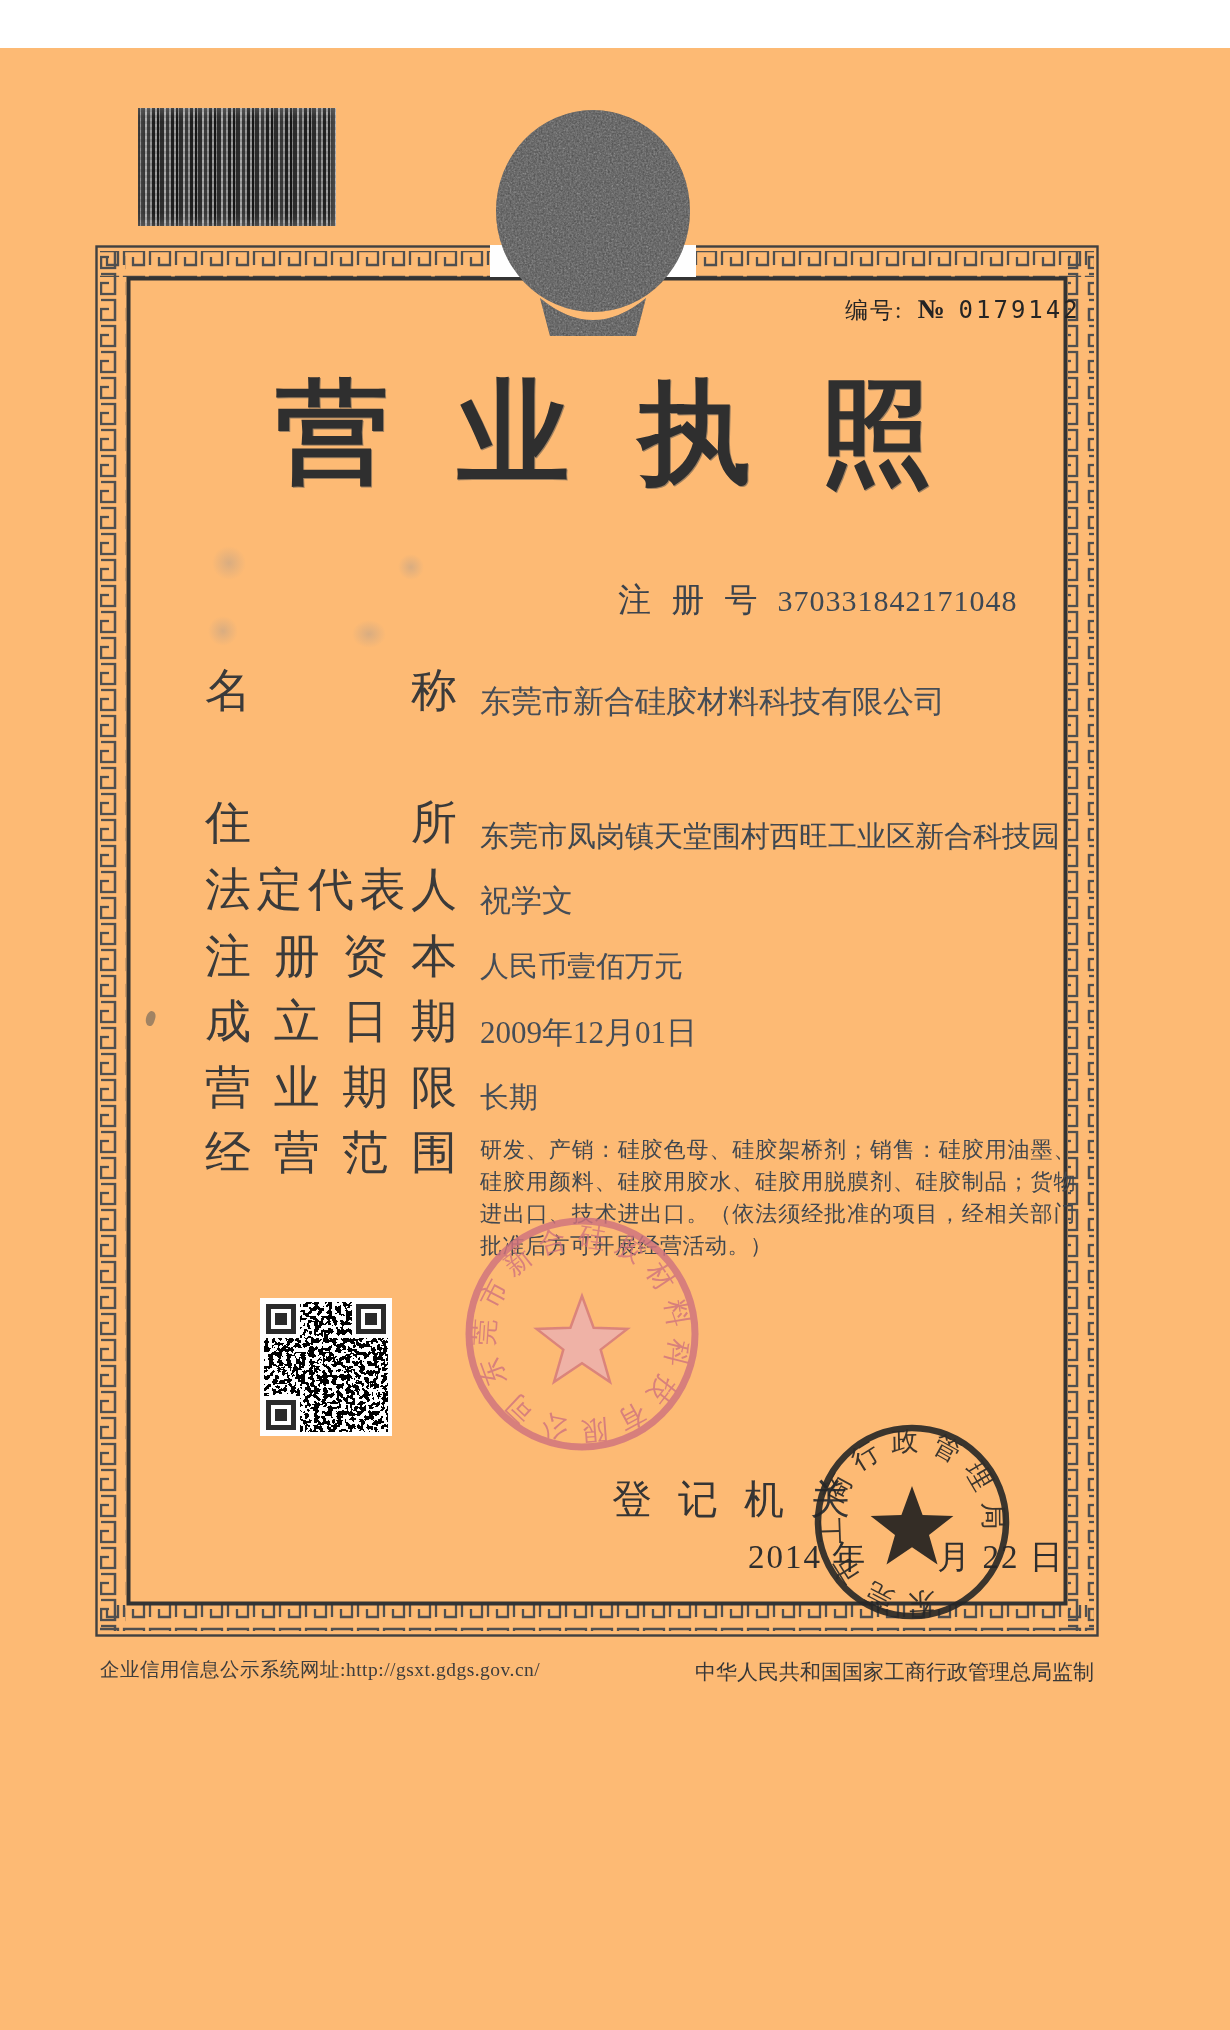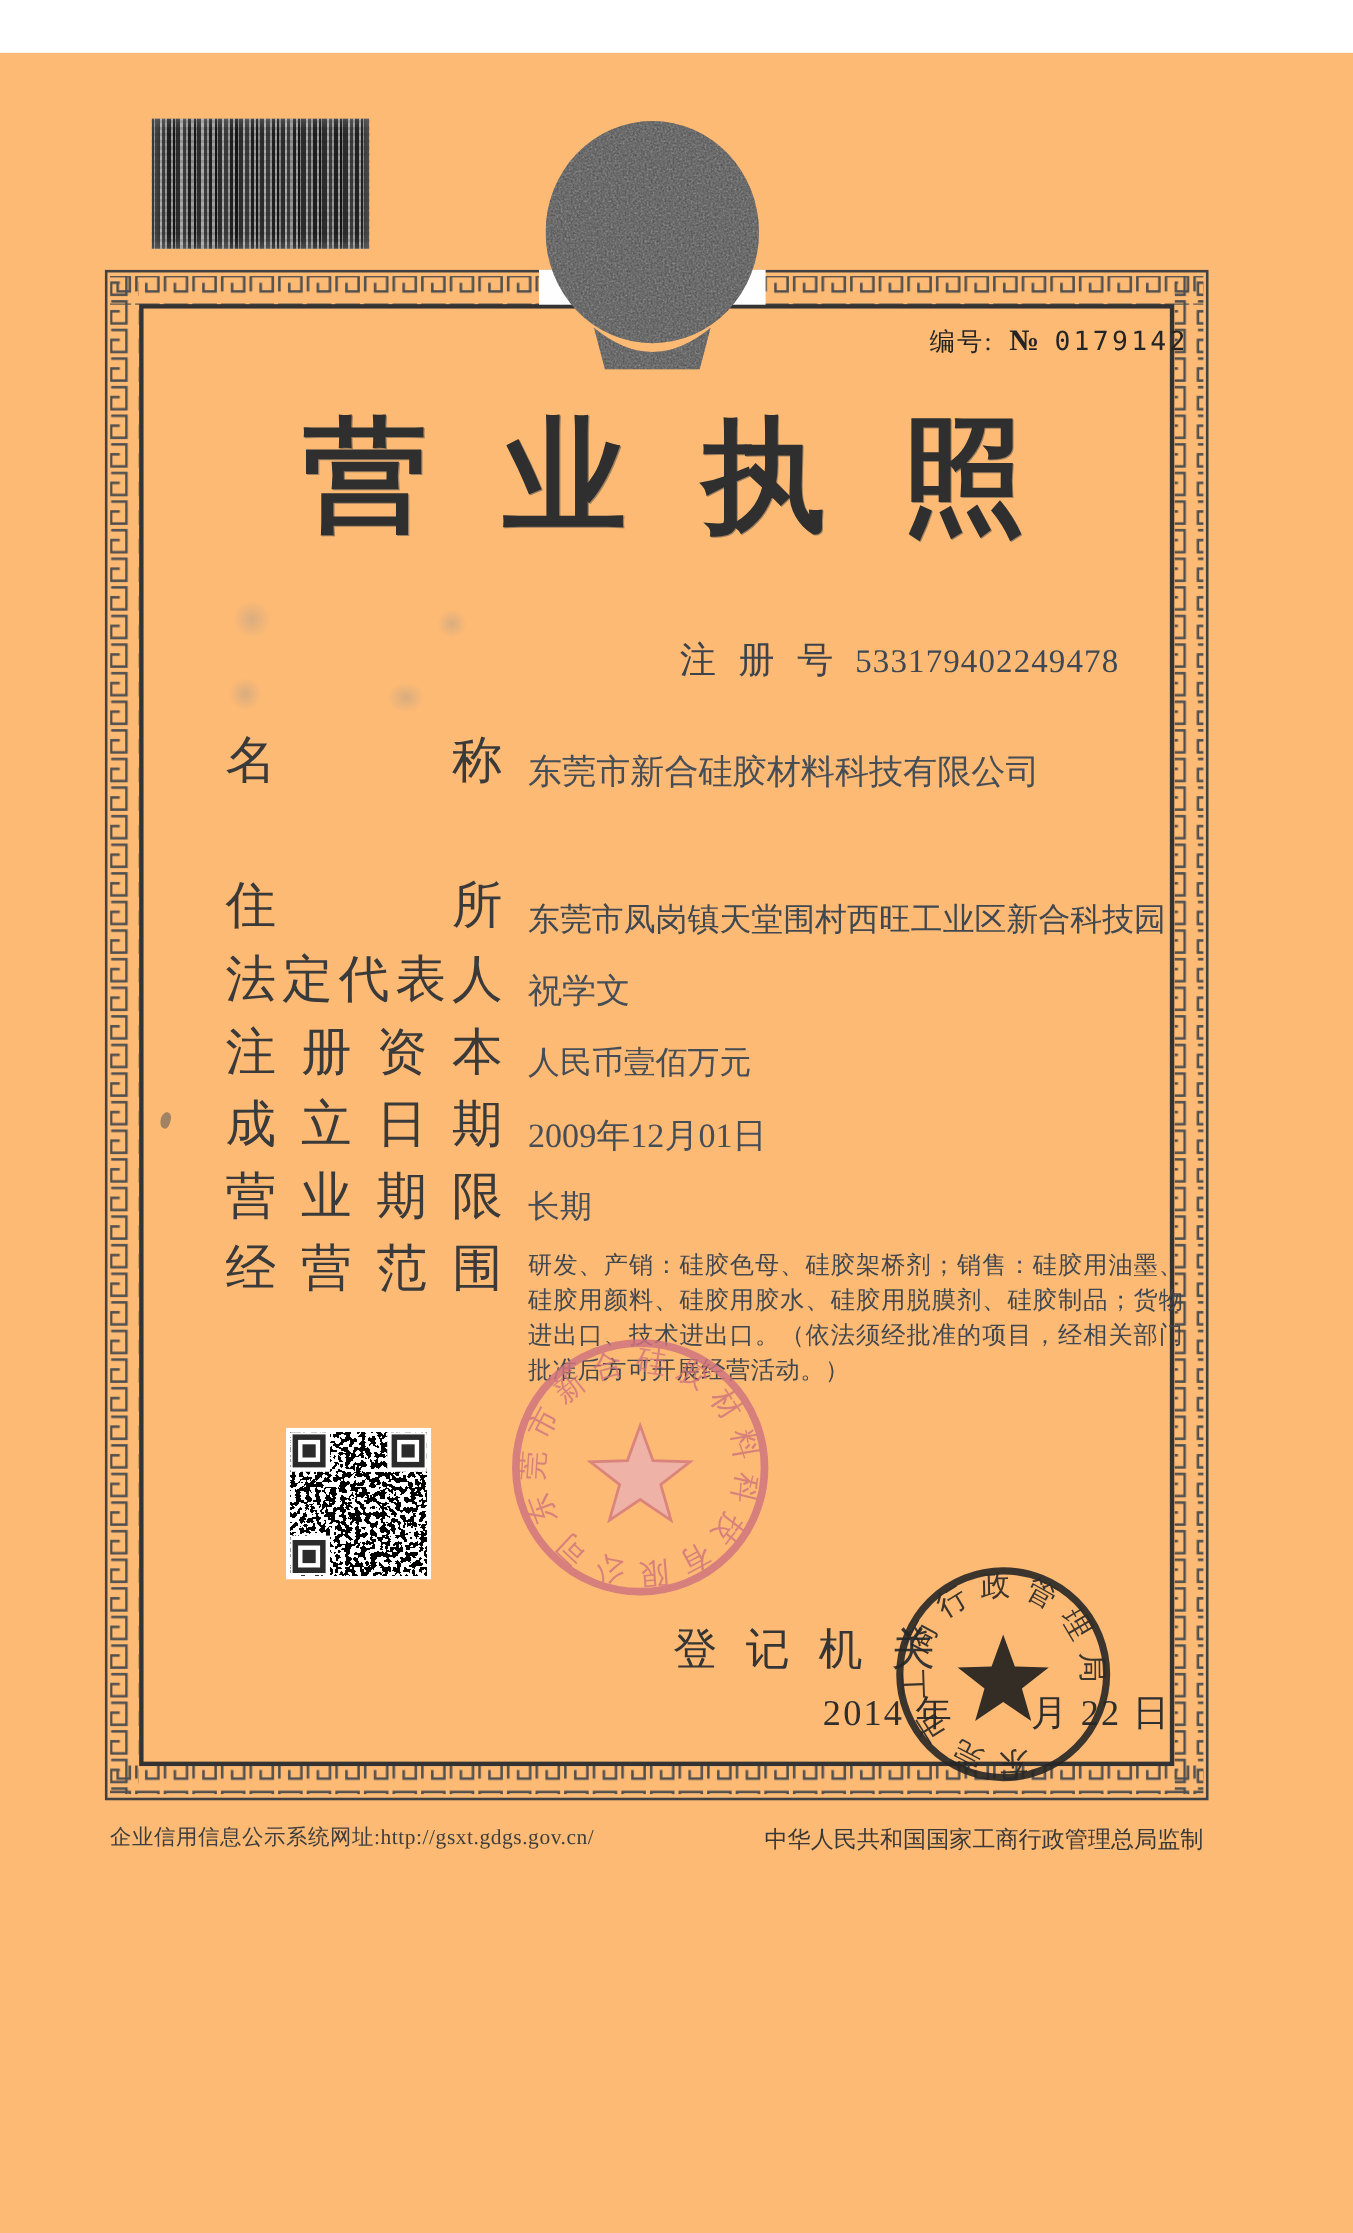--- a/index.html
+++ b/index.html
@@ -114,21 +114,21 @@
 
   <div class="title">
     <span>营</span>
     <span>业</span>
     <span>执</span>
     <span>照</span>
   </div>
 
   <div class="regline">
     <span class="lbl">注 册 号</span>
-    <span class="num">533179402249478</span>
+    <span class="num">370331842171048</span>
   </div>
 
   <div class="smudge" style="left:212px;top:498px;width:34px;height:34px;"></div>
   <div class="smudge" style="left:398px;top:506px;width:26px;height:26px;"></div>
   <div class="smudge" style="left:208px;top:568px;width:30px;height:30px;"></div>
   <div class="smudge" style="left:352px;top:572px;width:34px;height:28px;"></div>
   <div class="dot-mark"></div>
 
   <div class="row" style="top:620px">
     <div class="field-label">名称</div>

